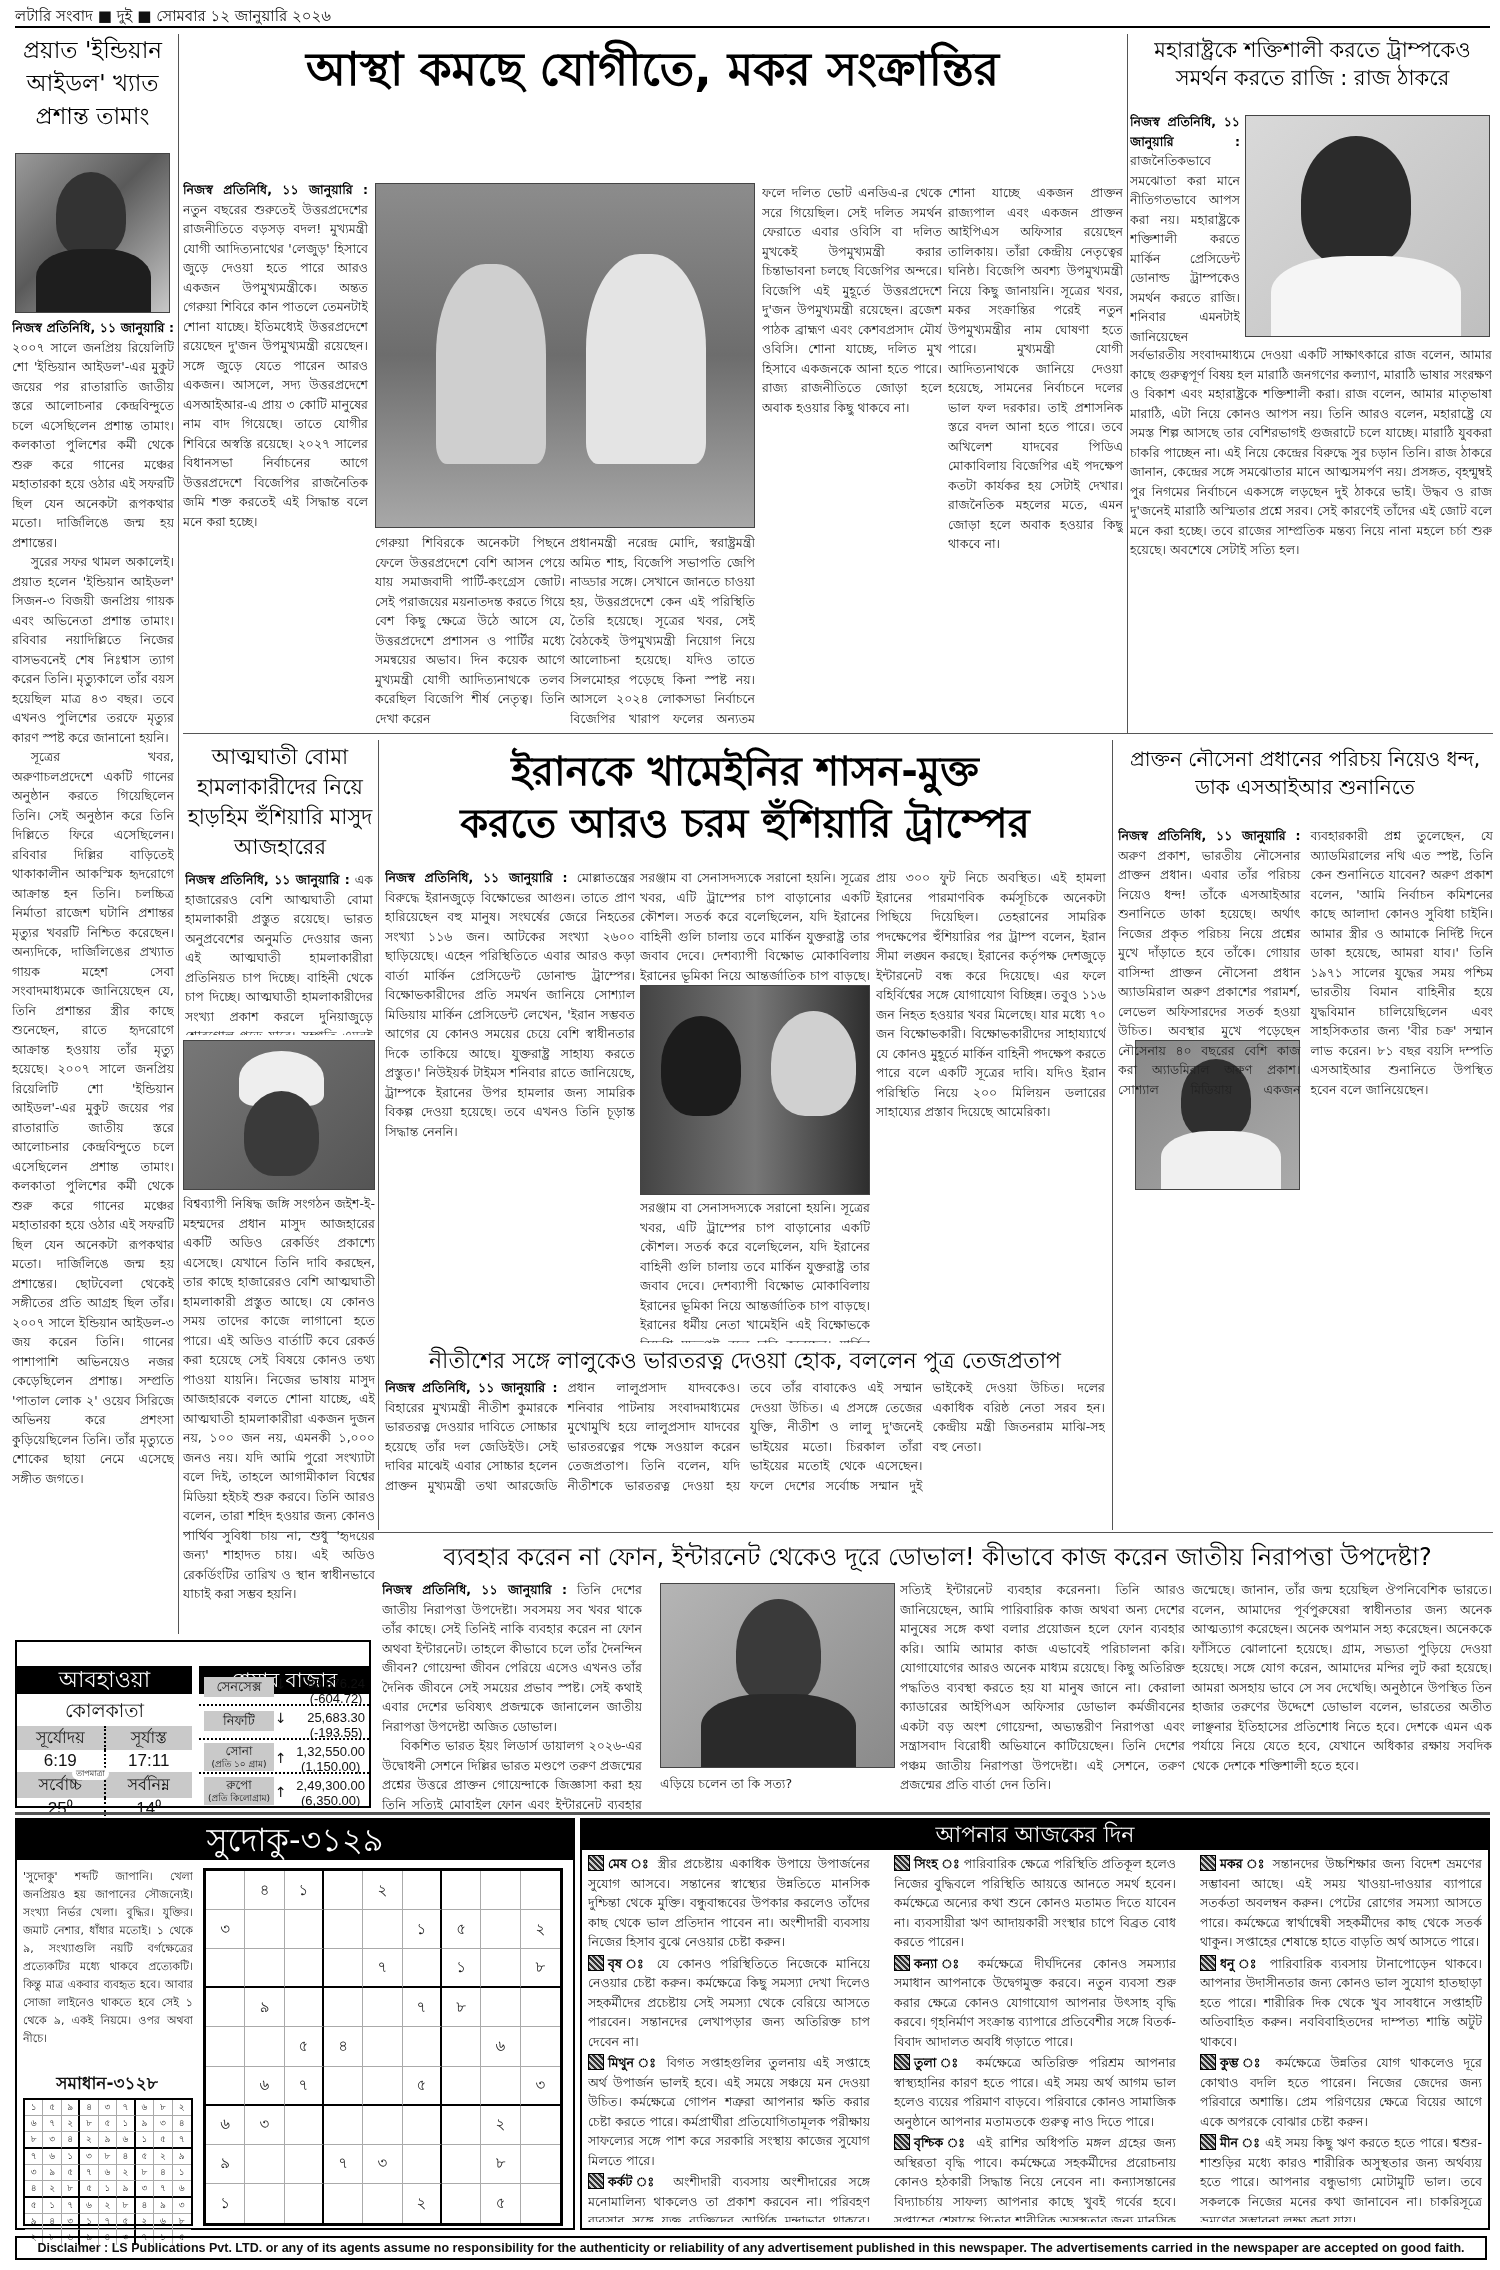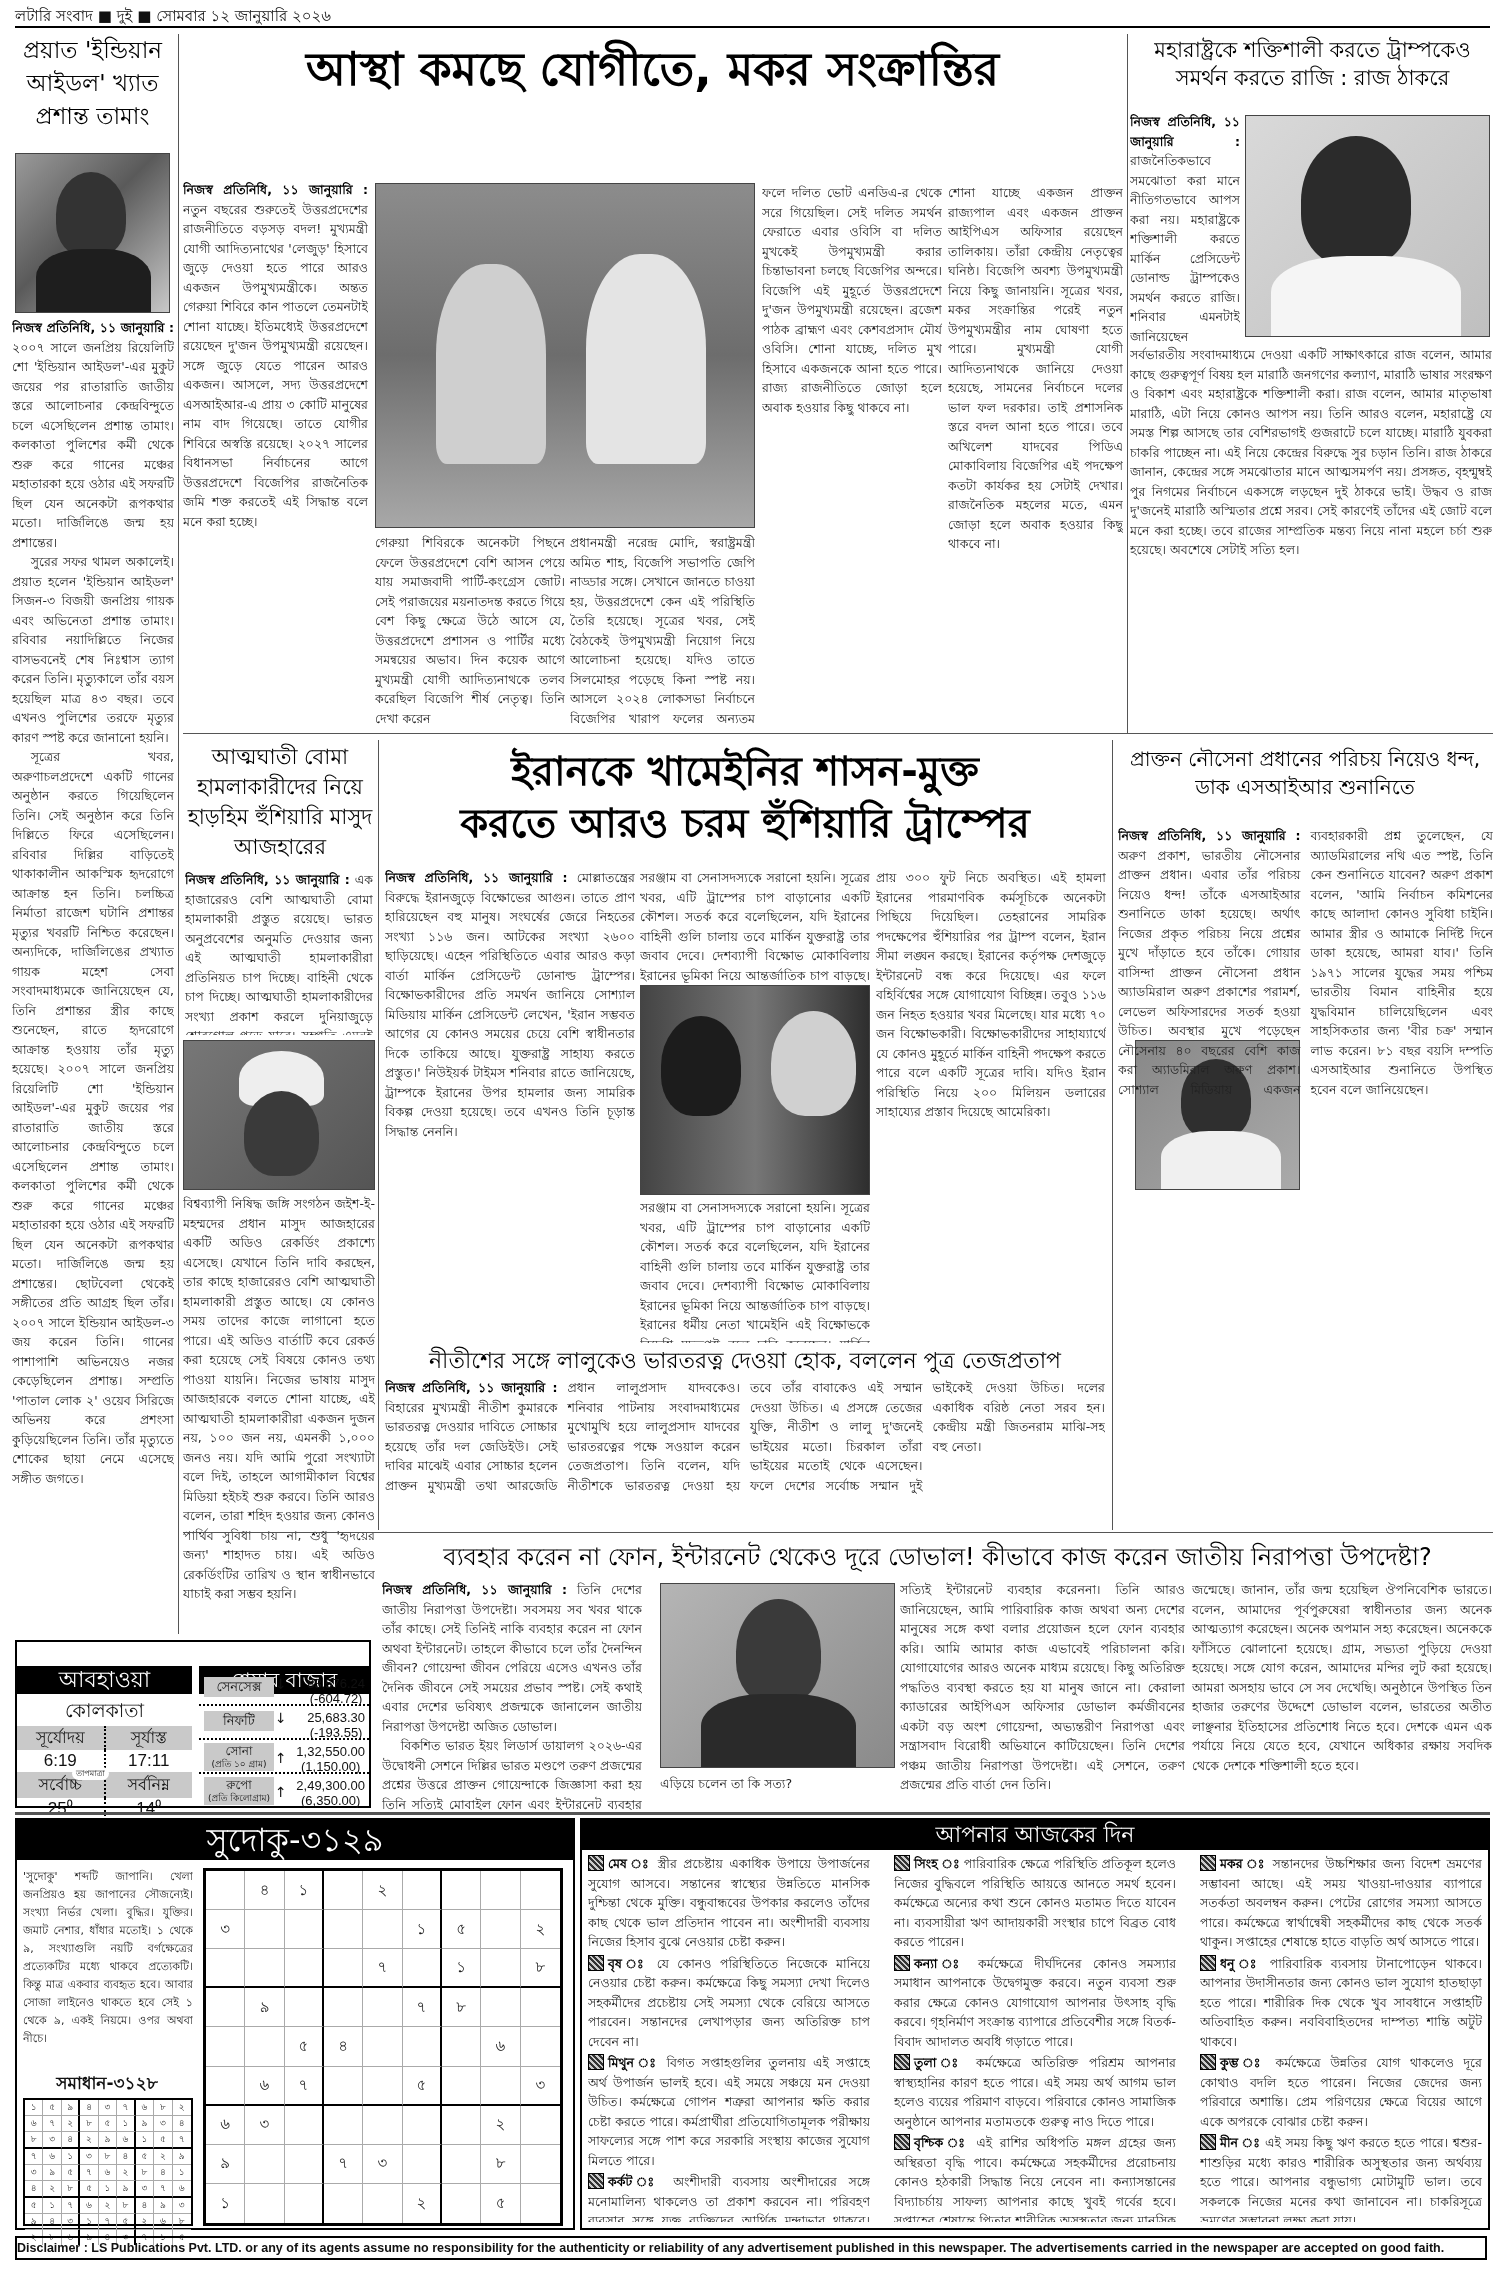--- a/index.html
+++ b/index.html
@@ -29,21 +29,21 @@
   .sudoku-title { background: #000; color: #fff; text-align: center; font-size: 44px; height: 62px; line-height: 62px; }
   .grid { position: absolute; display: grid; border: 3px solid #000; }
   .grid .cell { border-right: 1px solid #aaa; border-bottom: 1px solid #aaa; display: flex; align-items: center; justify-content: center; font-size: 15px; color: #222; }
   .grid .cell.br { border-right: 2px solid #000; }
   .grid .cell.bb { border-bottom: 2px solid #000; }
   .grid.small .cell { font-size: 9px; }
   .horo-title { background: #000; color: #fff; font-size: 28px; height: 38px; line-height: 38px; text-align: center; }
   .horo-item { font-size: 12.5px; line-height: 19.5px; text-align: justify; color: #222; margin-bottom: 2px; }
   .horo-item .sign { font-weight: bold; color: #000; }
   .horo-icon { display: inline-block; width: 16px; height: 16px; background: repeating-linear-gradient(45deg,#333 0 2px,#ccc 2px 4px); border: 1px solid #000; vertical-align: -3px; margin-right: 4px; }
-  .disclaimer { left: 15px; top: 2236px; width: 1472px; height: 24px; border: 2px solid #000; font-family: "Liberation Sans", sans-serif; font-weight: bold; font-size: 12.5px; line-height: 20px; text-align: left; }
+  .disclaimer { left: 15px; top: 2236px; width: 1472px; height: 24px; border: 2px solid #000; font-family: "Liberation Sans", sans-serif; font-weight: bold; font-size: 12.5px; line-height: 20px; text-align: center; }
 </style>
 </head>
 <body>
 
 <div class="abs masthead">
   <span>লটারি সংবাদ</span>
   <span>■</span>
   <span>দুই</span>
   <span>■</span>
   <span>সোমবার ১২ জানুয়ারি ২০২৬</span>

